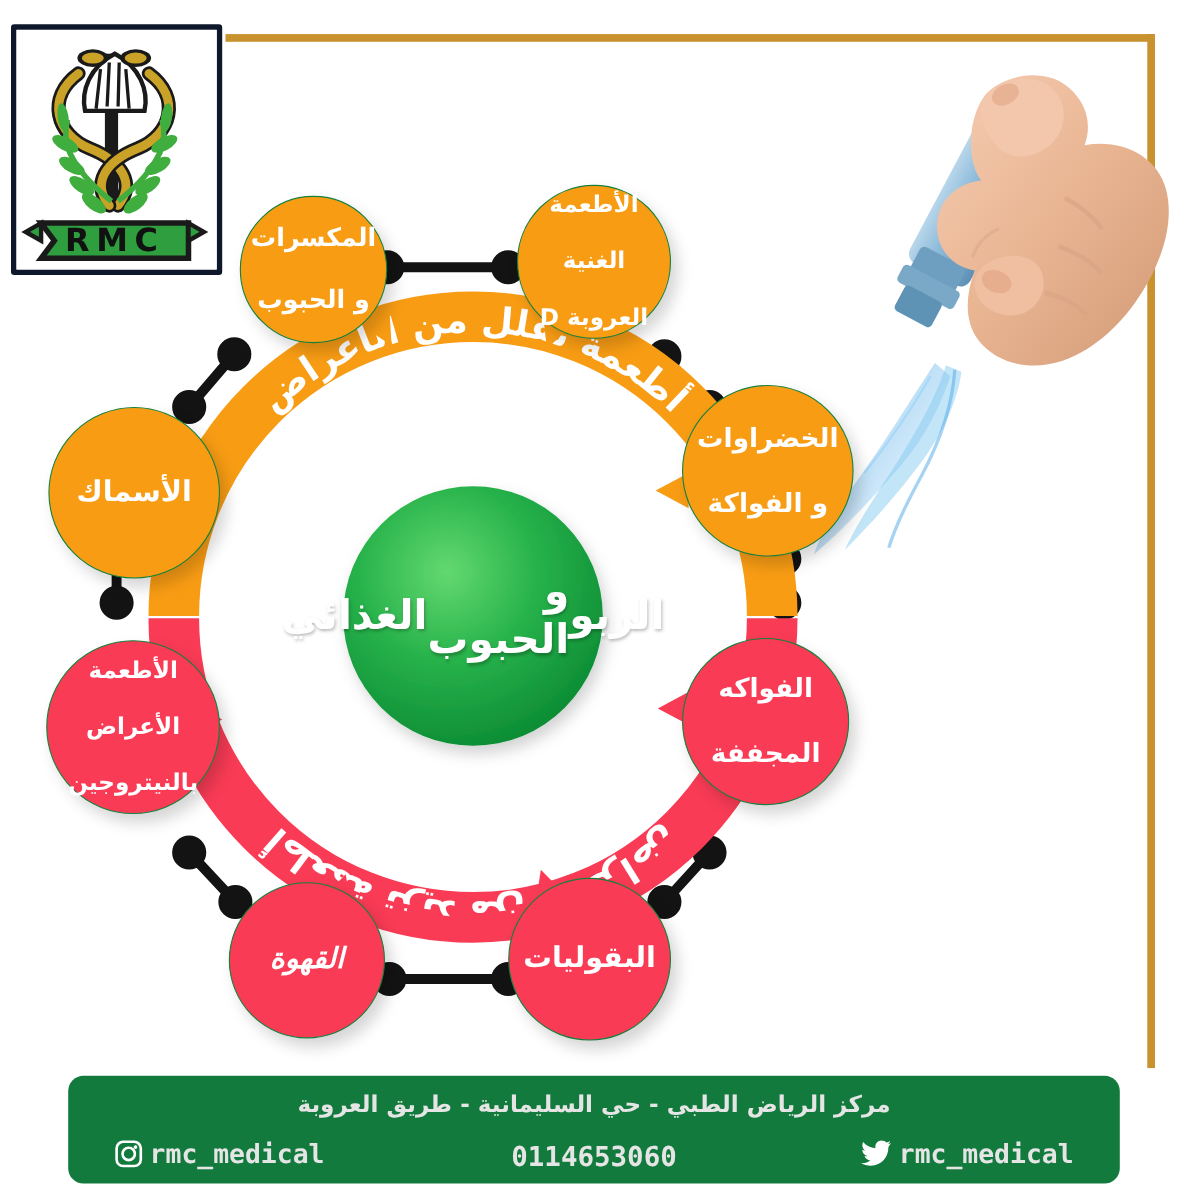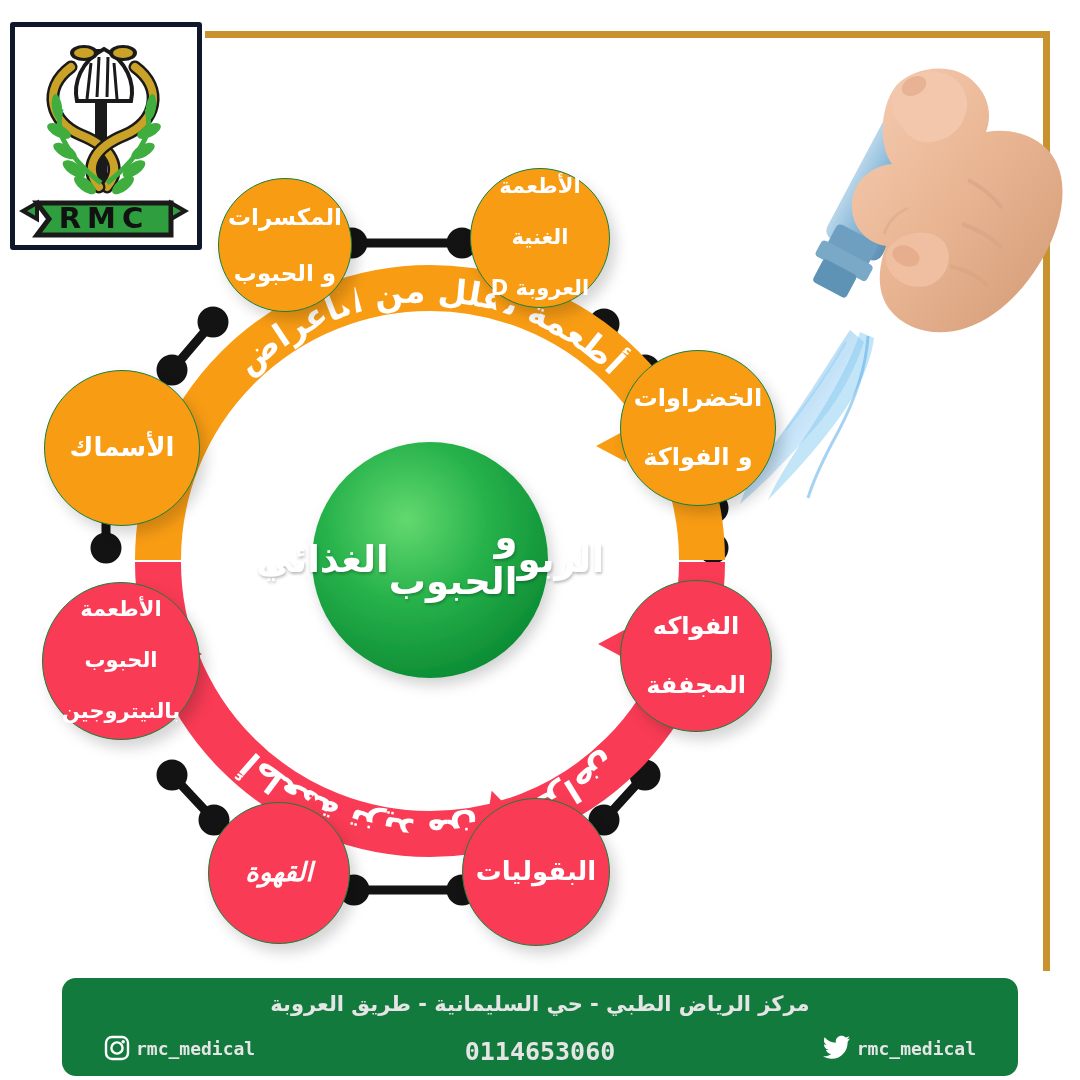--- a/index.html
+++ b/index.html
@@ -124,21 +124,21 @@
     position: absolute;
     top: 55px;
     width: 100%;
     height: 40px;
   }
   .handle {
     position: absolute;
     display: flex;
     align-items: center;
     gap: 6px;
-    font-size: 18px;
+    font-size: 24px;
     font-weight: bold;
     font-family: "DejaVu Sans Mono", "Liberation Mono", monospace;
     direction: ltr;
   }
   .handle.left  { left: 42px;  top: 2px; }
   .handle.right { right: 42px; top: 2px; }
   .phone {
     position: absolute;
     width: 100%;
     text-align: center;
@@ -392,21 +392,21 @@
         <span>و الفواكة</span>
       </span>
     </div>
     <div class="tail" style="left:596px;top:300px;
          border-top:16px solid transparent;border-bottom:16px solid transparent;
          border-right:30px solid #f89c14;"></div>
 
     <div class="bubble red" style="left:42px;top:452px;width:158px;height:158px;font-size:21px;">
       <span>
         <span>الأطعمة</span><br>
-        <span>الحبوب</span><br>
+        <span>الأعراض</span><br>
         <span>بالنيتروجين</span>
       </span>
     </div>
     <div class="tail" style="left:172px;top:508px;
          border-top:16px solid transparent;border-bottom:16px solid transparent;
          border-left:30px solid #f93b55;"></div>
 
     <div class="bubble red" style="left:620px;top:450px;width:152px;height:152px;font-size:24px;">
       <span>
         <span>الفواكه</span><br>

